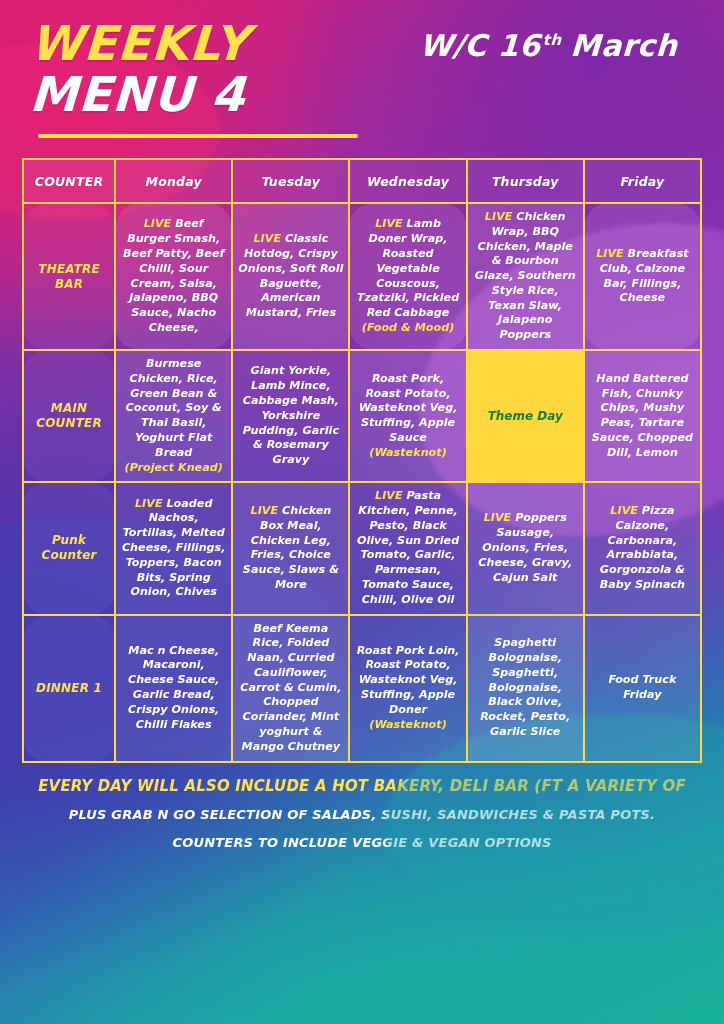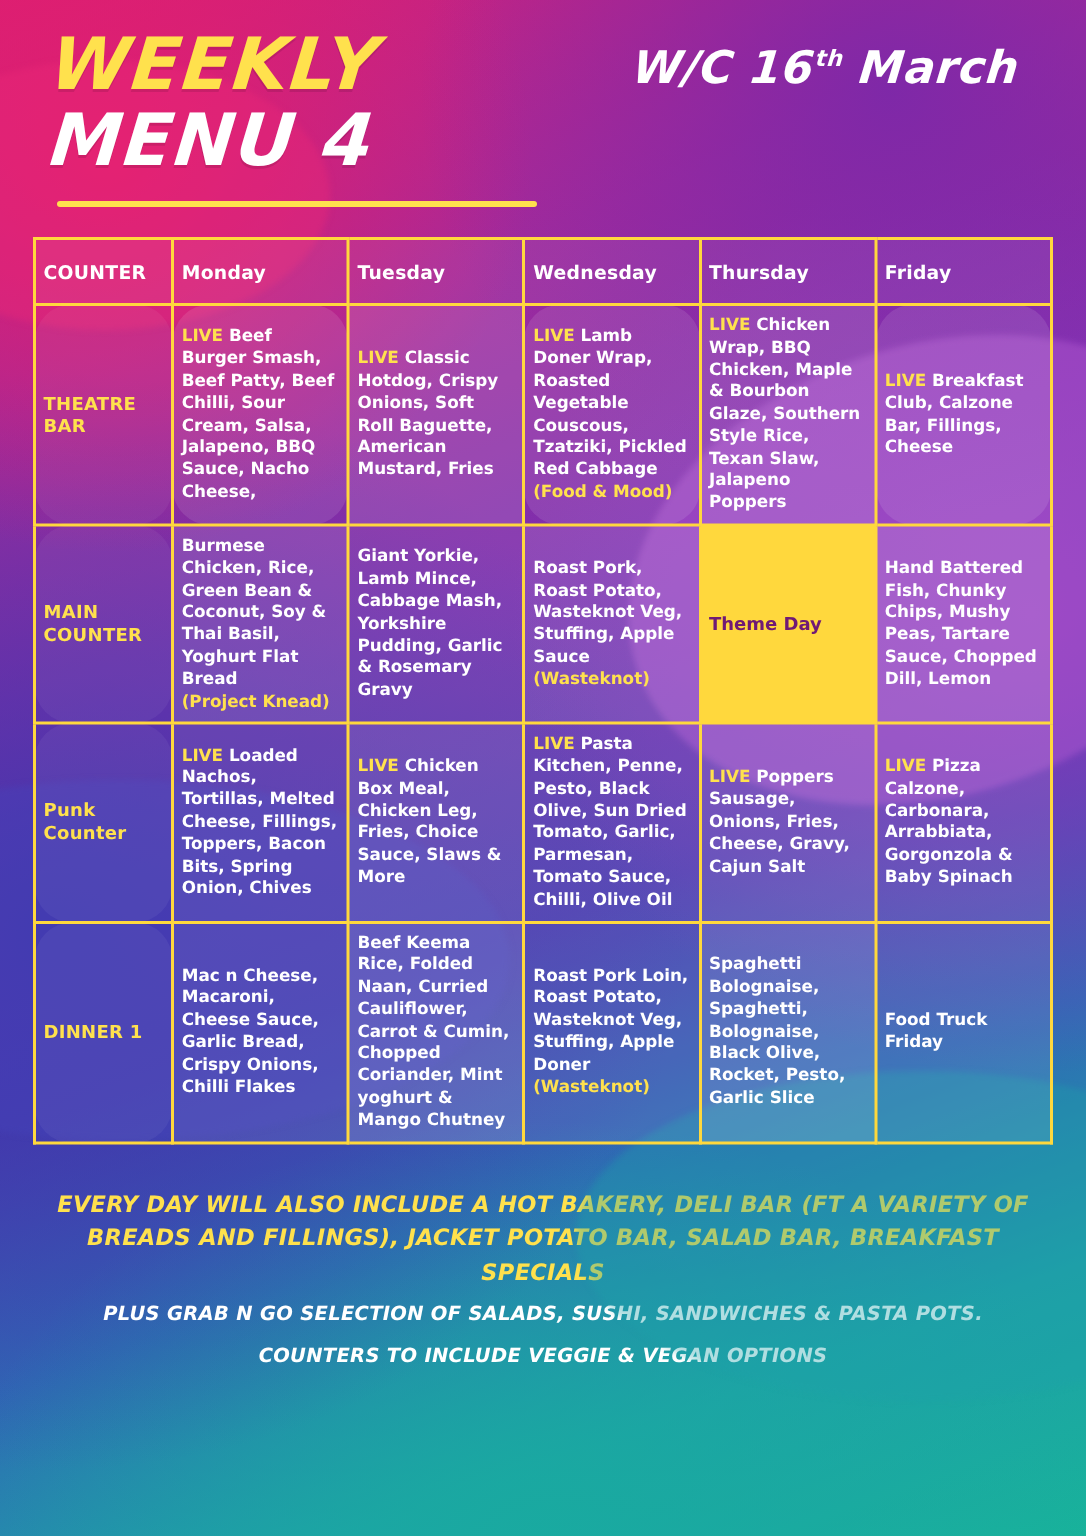--- a/index.html
+++ b/index.html
@@ -119,22 +119,23 @@
     margin: 8px 22px 0 22px;
   }
   table.menu {
     width: 680px;
     border-collapse: collapse;
     table-layout: fixed;
   }
   table.menu th, table.menu td {
     border: 2px solid #ffd83d;
     vertical-align: middle;
-    text-align: left;
+    text-align: center;
     padding: 6px 5px;
+    font-style: italic;
   }
   table.menu thead th {
     height: 30px;
     font-family: "DejaVu Sans", sans-serif;
     font-weight: bold;
     font-size: 12.5px;
     color: #ffffff;
     background: rgba(255,255,255,0.06);
     letter-spacing: 0.2px;
   }
@@ -164,29 +165,29 @@
   .fill-4 { background: rgba(255,255,255,0.16); }
 
   .live {
     color: #ffe14d;
   }
   .note {
     color: #ffe14d;
   }
   td.theme-day {
     background: #ffd83d;
-    color: #701a75;
+    color: #15803d;
     font-family: "DejaVu Sans", sans-serif;
     font-weight: bold;
     font-size: 12px;
   }
 
   
   .footer {
-    margin: 29px 30px 0 30px;
+    margin: 12px 30px 0 30px;
     text-align: center;
   }
   .footer .line-big {
     font-family: "DejaVu Sans", sans-serif;
     font-weight: bold;
     font-style: italic;
     font-size: 15px;
     color: #ffe14d;
     line-height: 1.5;
     letter-spacing: 0.2px;
@@ -320,17 +321,16 @@
           <td class="menu-cell fill-3">
             <span>Food Truck Friday</span>
           </td>
         </tr>
       </tbody>
     </table>
   </div>
 
   <div class="footer">
     <div class="line-big">EVERY DAY WILL ALSO INCLUDE A HOT BAKERY, DELI BAR (FT A VARIETY OF</div>
-    <div class="line-big">BREADS AND FILLINGS), JACKET POTATO BAR, SALAD BAR, BREAKFAST SPECIALS</div>
     <div class="line-small">PLUS GRAB N GO SELECTION OF SALADS, SUSHI, SANDWICHES &amp; PASTA POTS.</div>
     <div class="line-small">COUNTERS TO INCLUDE VEGGIE &amp; VEGAN OPTIONS</div>
   </div>
 </div>
 
 </body></html>

